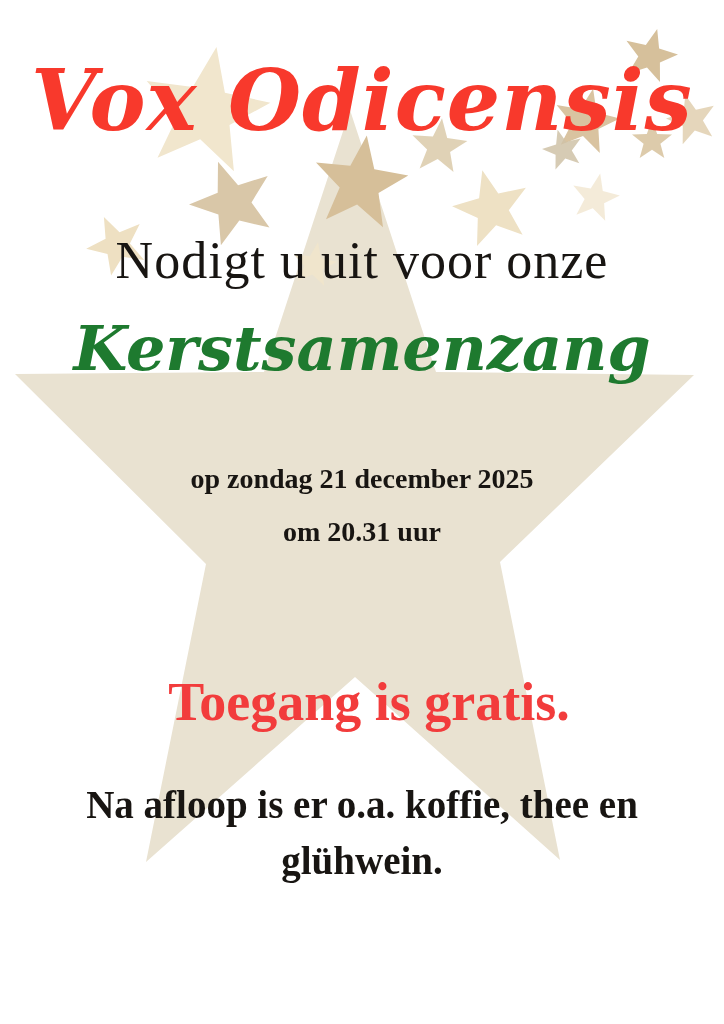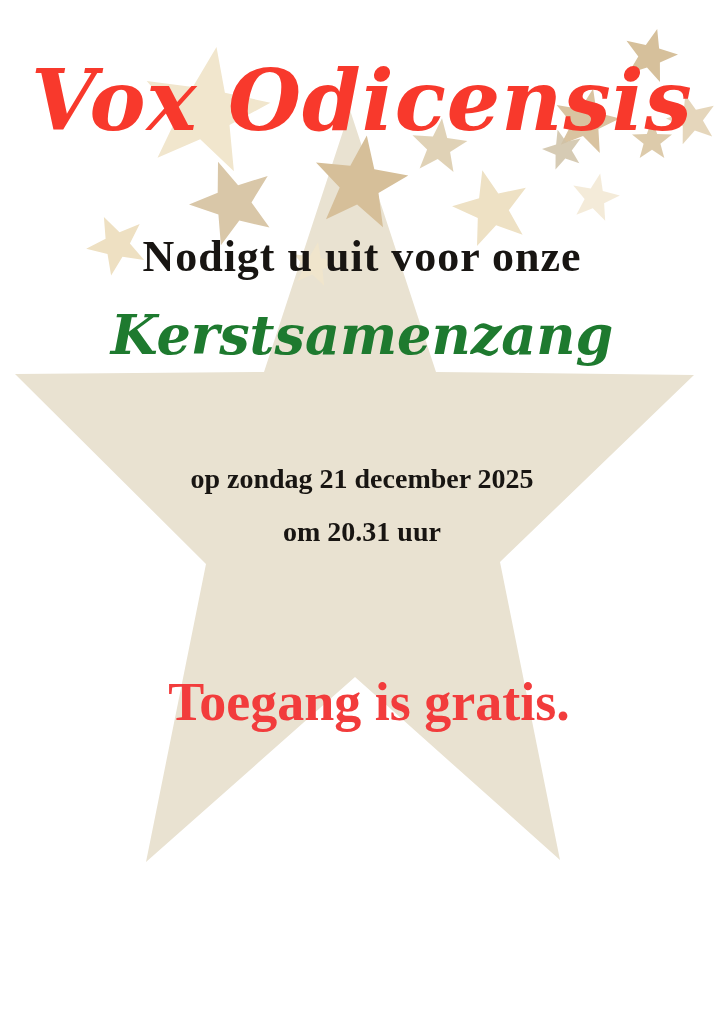--- a/index.html
+++ b/index.html
@@ -31,28 +31,28 @@
   }
   .title {
     top: 46px;
     font-size: 84px;
     line-height: 110px;
     color: var(--title-red, #f8392c);
     letter-spacing: 1px;
   }
   .subtitle {
     top: 231px;
-    font-size: 44px;
-    font-weight: 700;
+    font-size: 52px;
+    font-weight: 400;
     color: var(--text-black, #181512);
     letter-spacing: 1px;
   }
   .event-name {
-    top: 280px;
-    font-size: 54px;
+    top: 294px;
+    font-size: 62px;
     line-height: 110px;
     color: var(--event-green, #1e7a2f);
   }
   .date-block {
     top: 452px;
     font-size: 28px;
     font-weight: 700;
     line-height: 53px;
     color: var(--text-black, #181512);
   }
@@ -101,14 +101,16 @@
 
   <div class="line subtitle">Nodigt u uit voor onze</div>
 
   <div class="line event-name script">Kerstsamenzang</div>
 
   <div class="line date-block" style="top:452px">op zondag 21 december 2025</div>
   <div class="line date-block" style="top:505px">om 20.31 uur</div>
 
   <div class="line admission">Toegang is gratis.</div>
 
+  <div class="line closing-block" style="top:777px">Na afloop is er o.a. koffie, thee en</div>
+  <div class="line closing-block" style="top:833px">glühwein.</div>
 
 </div>
 
 </body></html>

